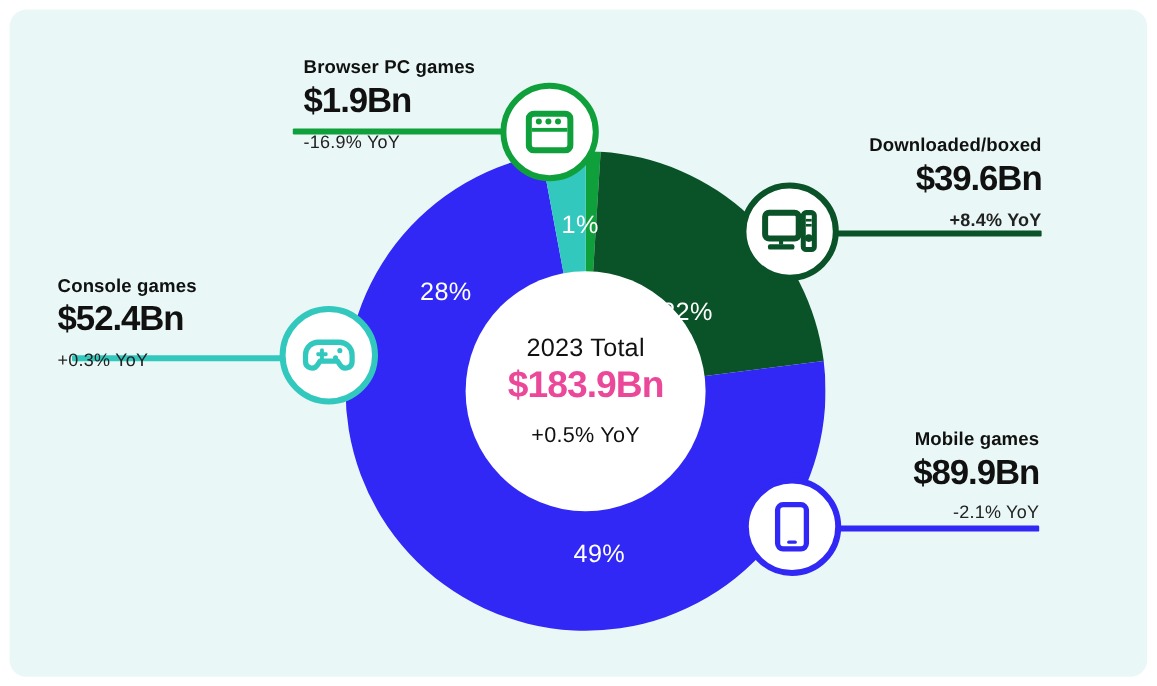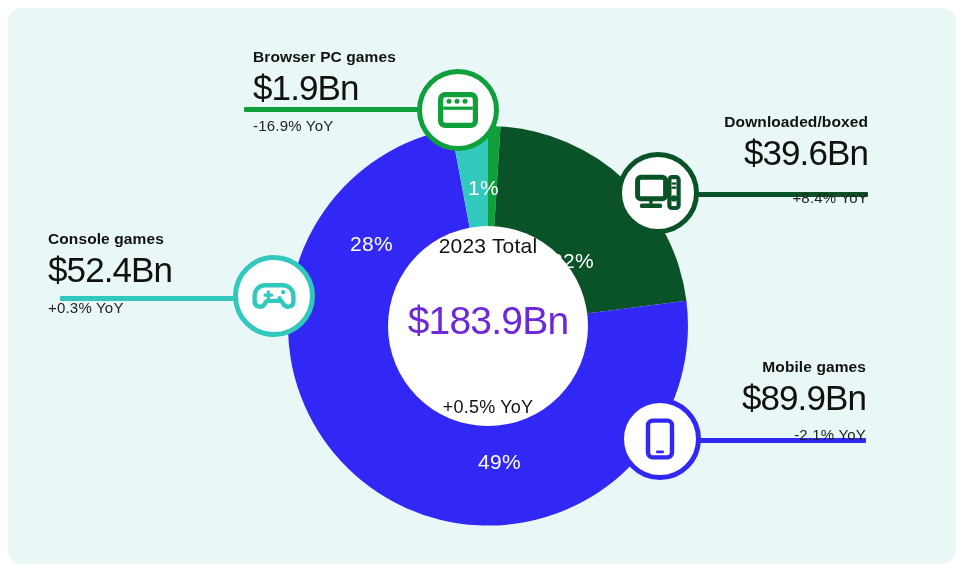--- a/index.html
+++ b/index.html
@@ -15,49 +15,49 @@
 
   .slice-pct{position:absolute;color:#ffffff;font-size:21px;font-weight:400;
              letter-spacing:.3px;white-space:nowrap;}
   #pct-browser{left:180px;top:50px;}
   #pct-downloaded{left:263px;top:84px;margin-top:39px;}
   #pct-mobile{left:190px;top:324px;}
   #pct-console{left:62px;top:106px;}
 
   #donut-center{position:absolute;left:100px;top:100px;width:200px;height:200px;
        border-radius:50%;background:#ffffff;display:flex;flex-direction:column;
-       align-items:center;justify-content:center;gap:41px;}
+       align-items:center;justify-content:center;}
   #center-label{font-size:21px;color:#111111;font-weight:400;margin-bottom:2px;letter-spacing:.2px;}
-  #center-value{font-size:39px;color:#6d28d9;font-weight:400;letter-spacing:-.8px;line-height:1.05;}
+  #center-value{font-size:31px;color:#ec4899;font-weight:700;letter-spacing:-.8px;line-height:1.05;}
   #center-yoy{font-size:18px;color:#111111;font-weight:400;margin-top:14px;letter-spacing:.2px;}
 
   
   .conn{position:absolute;height:5px;border-radius:1px;}
 
   
   .badge{position:absolute;width:82px;height:82px;border-radius:50%;
          background:#ffffff;box-sizing:border-box;
          display:flex;align-items:center;justify-content:center;}
 
   
   .lbl{position:absolute;}
   .lbl .cat{font-size:15.5px;font-weight:700;color:#111111;letter-spacing:.1px;
             line-height:1.22;}
-  .lbl .val{font-size:35px;font-weight:400;color:#111111;letter-spacing:-.9px;
+  .lbl .val{font-size:29px;font-weight:700;color:#111111;letter-spacing:-.9px;
             line-height:1.12;margin-top:1px;}
   .lbl .yoy{font-size:15px;font-weight:400;color:#222222;letter-spacing:.2px;
             line-height:1.2;}
   .ta-l{text-align:left;}
   .ta-r{text-align:right;}
 
   #lbl-browser{left:245px;top:40px;width:230px;}
   #lbl-browser .yoy{margin-top:10px;}
 
   #lbl-downloaded{left:628px;top:105px;width:232px;}
-  #lbl-downloaded .yoy{margin-top:17px;}
+  #lbl-downloaded .yoy{margin-top:10px;font-weight:bold;}
 
   #lbl-console{left:40px;top:222px;width:215px;}
   #lbl-console .yoy{margin-top:10px;}
 
   #lbl-mobile{left:640px;top:350px;width:218px;}
   #lbl-mobile .yoy{margin-top:9px;}
 </style>
 </head>
 <body>
 

